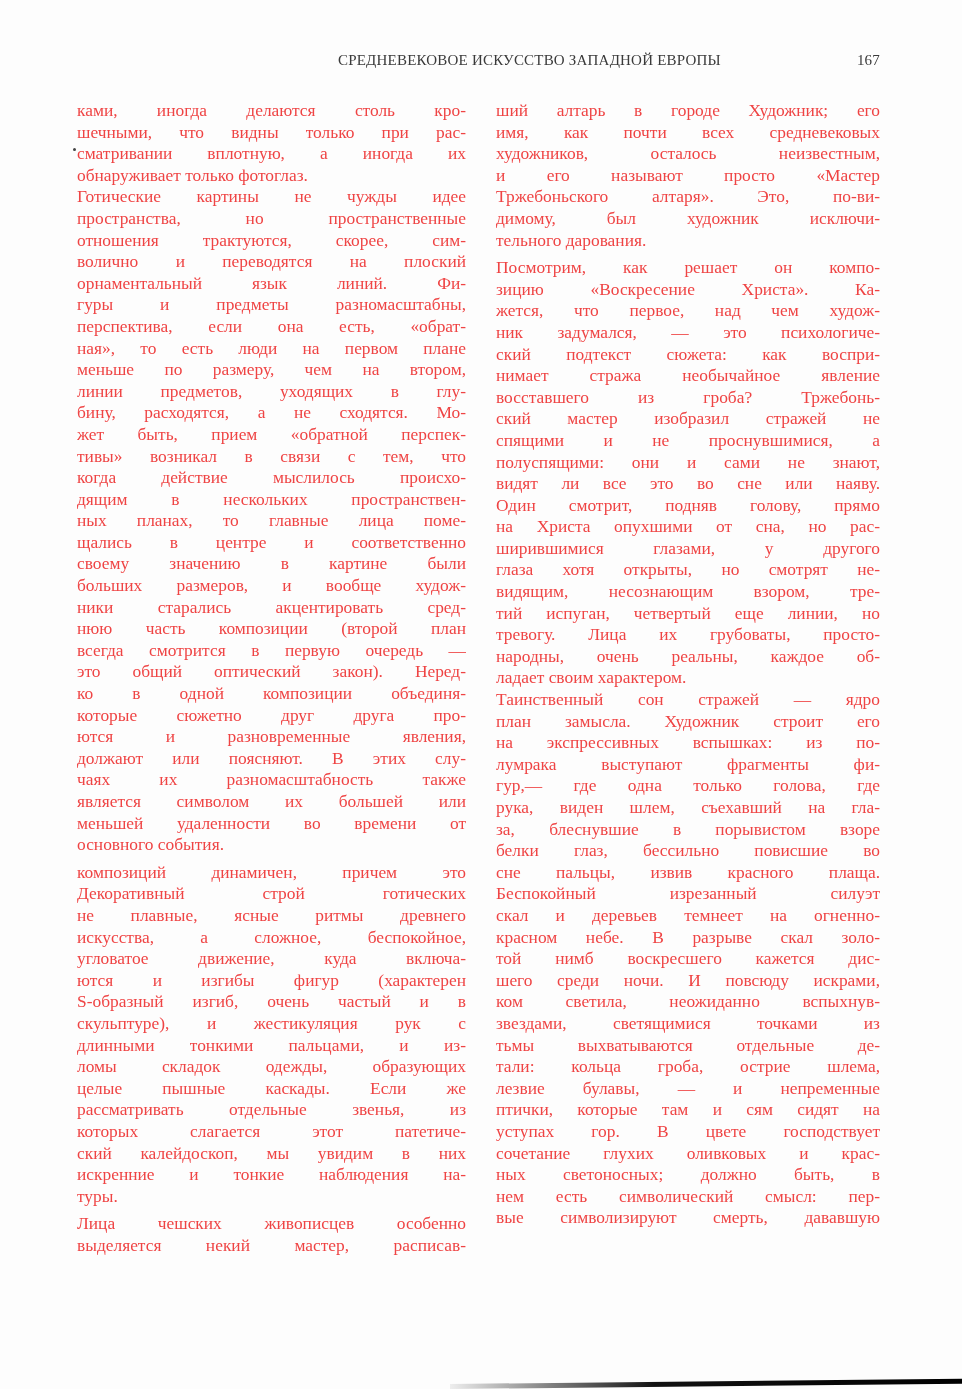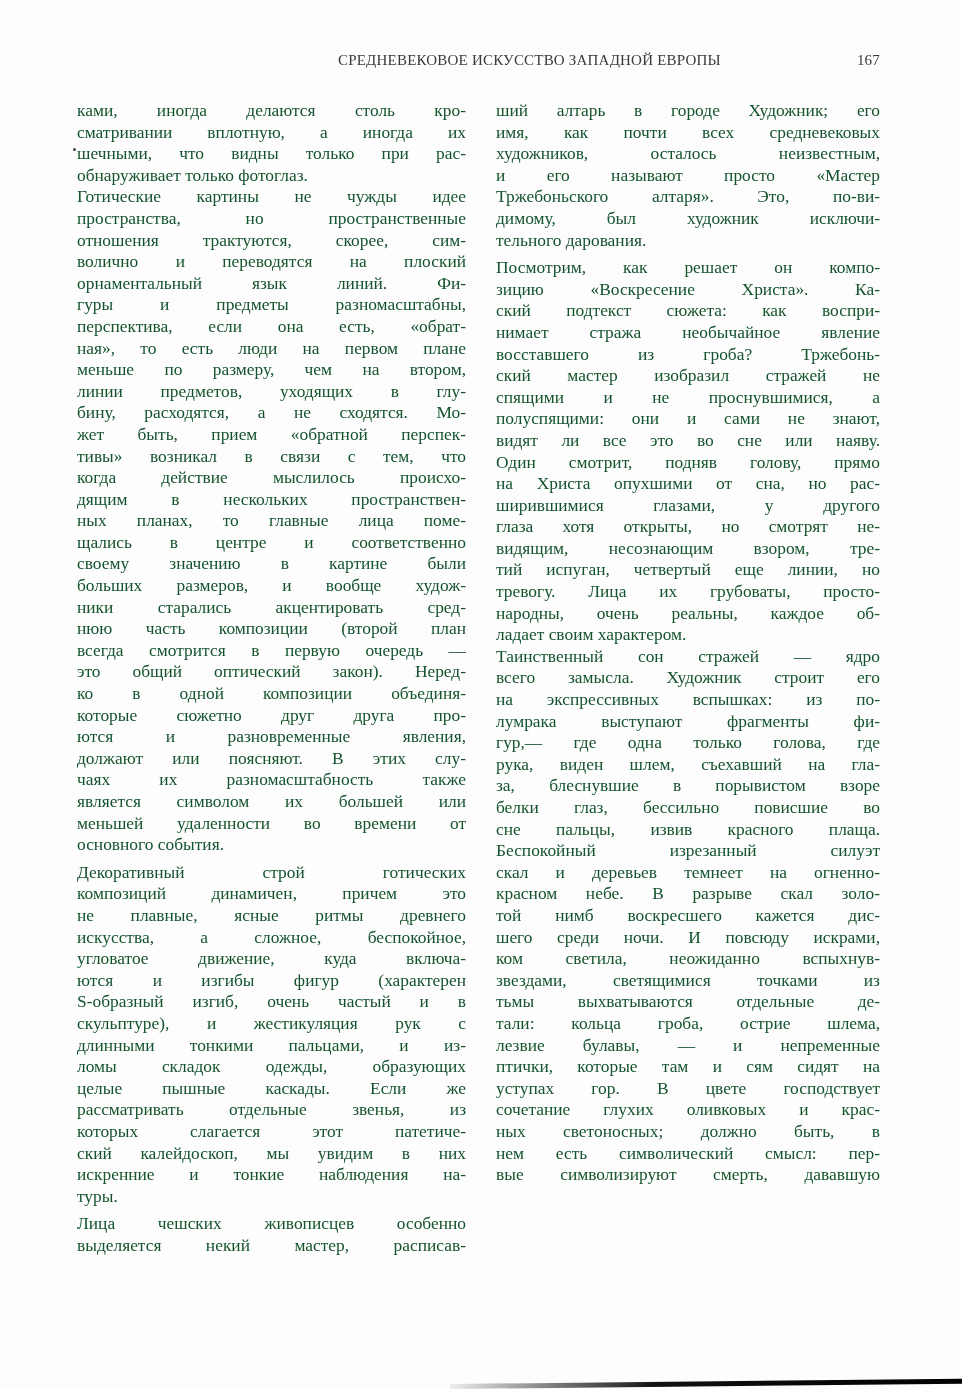--- a/index.html
+++ b/index.html
@@ -7,21 +7,21 @@
   .page { position: absolute; left: 0; top: 0; width: 962px; height: 1389px; background: #fdfdfd; }
   .running-head {
     position: absolute; top: 52px; left: 338px; width: 542px;
     font-family: "Liberation Serif", serif; font-size: 15px; color: #3a3a3a;
     letter-spacing: 0.2px;
   }
   .running-head .title { position: absolute; left: 0; top: 0; white-space: nowrap; }
   .running-head .pageno { position: absolute; right: 0; top: 0; }
   .col {
     position: absolute; top: 100px;
-    font-family: "Liberation Serif", serif; font-size: 17.4px; color: #14532d;
+    font-family: "Liberation Serif", serif; font-size: 17.4px; color: #ef4444;
     line-height: 21.6px;
   }
   .col-left { left: 77px; width: 389px; }
   .col-right { left: 496px; width: 384px; }
   .line {
     display: block; height: 21.6px; white-space: nowrap;
     text-align: justify; text-align-last: justify; overflow: hidden;
   }
   .line.last { text-align-last: left; }
   .gap { display: block; height: 6px; }
@@ -38,22 +38,22 @@
 <div class="page">
   <div class="running-head">
     <span class="title">СРЕДНЕВЕКОВОЕ ИСКУССТВО ЗАПАДНОЙ ЕВРОПЫ</span>
     <span class="pageno">167</span>
   </div>
 
   <span class="mark"></span>
 
   <div class="col col-left" id="col-left">
       <span class="line">ками, иногда делаются столь кро-</span>
+      <span class="line">шечными, что видны только при рас-</span>
       <span class="line">сматривании вплотную, а иногда их</span>
-      <span class="line">шечными, что видны только при рас-</span>
       <span class="line last">обнаруживает только фотоглаз.</span>
       <span class="line">Готические картины не чужды идее</span>
       <span class="line">пространства, но пространственные</span>
       <span class="line">отношения трактуются, скорее, сим-</span>
       <span class="line">волично и переводятся на плоский</span>
       <span class="line">орнаментальный язык линий. Фи-</span>
       <span class="line">гуры и предметы разномасштабны,</span>
       <span class="line">перспектива, если она есть, «обрат-</span>
       <span class="line">ная», то есть люди на первом плане</span>
       <span class="line">меньше по размеру, чем на втором,</span>
@@ -73,22 +73,22 @@
       <span class="line">это общий оптический закон). Неред-</span>
       <span class="line">ко в одной композиции объединя-</span>
       <span class="line">которые сюжетно друг друга про-</span>
       <span class="line">ются и разновременные явления,</span>
       <span class="line">должают или поясняют. В этих слу-</span>
       <span class="line">чаях их разномасштабность также</span>
       <span class="line">является символом их большей или</span>
       <span class="line">меньшей удаленности во времени от</span>
       <span class="line last">основного события.</span>
       <span class="gap"></span>
+      <span class="line">композиций динамичен, причем это</span>
       <span class="line">Декоративный строй готических</span>
-      <span class="line">композиций динамичен, причем это</span>
       <span class="line">не плавные, ясные ритмы древнего</span>
       <span class="line">искусства, а сложное, беспокойное,</span>
       <span class="line">угловатое движение, куда включа-</span>
       <span class="line">ются и изгибы фигур (характерен</span>
       <span class="line">S-образный изгиб, очень частый и в</span>
       <span class="line">скульптуре), и жестикуляция рук с</span>
       <span class="line">длинными тонкими пальцами, и из-</span>
       <span class="line">ломы складок одежды, образующих</span>
       <span class="line">целые пышные каскады. Если же</span>
       <span class="line">рассматривать отдельные звенья, из</span>
@@ -104,38 +104,40 @@
       <span class="line">ший алтарь в городе Художник; его</span>
       <span class="line">имя, как почти всех средневековых</span>
       <span class="line">художников, осталось неизвестным,</span>
       <span class="line">и его называют просто «Мастер</span>
       <span class="line">Тржебоньского алтаря». Это, по-ви-</span>
       <span class="line">димому, был художник исключи-</span>
       <span class="line last">тельного дарования.</span>
       <span class="gap"></span>
       <span class="line">Посмотрим, как решает он компо-</span>
       <span class="line">зицию «Воскресение Христа». Ка-</span>
+      <span class="line">жется, что первое, над чем худож-</span>
+      <span class="line">ник задумался, — это психологиче-</span>
       <span class="line">ский подтекст сюжета: как воспри-</span>
       <span class="line">нимает стража необычайное явление</span>
       <span class="line">восставшего из гроба? Тржебонь-</span>
       <span class="line">ский мастер изобразил стражей не</span>
       <span class="line">спящими и не проснувшимися, а</span>
       <span class="line">полуспящими: они и сами не знают,</span>
       <span class="line">видят ли все это во сне или наяву.</span>
       <span class="line">Один смотрит, подняв голову, прямо</span>
       <span class="line">на Христа опухшими от сна, но рас-</span>
       <span class="line">ширившимися глазами, у другого</span>
       <span class="line">глаза хотя открыты, но смотрят не-</span>
       <span class="line">видящим, несознающим взором, тре-</span>
       <span class="line">тий испуган, четвертый еще линии, но</span>
       <span class="line">тревогу. Лица их грубоваты, просто-</span>
       <span class="line">народны, очень реальны, каждое об-</span>
       <span class="line last">ладает своим характером.</span>
       <span class="line">Таинственный сон стражей — ядро</span>
-      <span class="line">всего замысла. Художник строит его</span>
+      <span class="line">план замысла. Художник строит его</span>
       <span class="line">на экспрессивных вспышках: из по-</span>
       <span class="line">лумрака выступают фрагменты фи-</span>
       <span class="line">гур,— где одна только голова, где</span>
       <span class="line">рука, виден шлем, съехавший на гла-</span>
       <span class="line">за, блеснувшие в порывистом взоре</span>
       <span class="line">белки глаз, бессильно повисшие во</span>
       <span class="line">сне пальцы, извив красного плаща.</span>
       <span class="line">Беспокойный изрезанный силуэт</span>
       <span class="line">скал и деревьев темнеет на огненно-</span>
       <span class="line">красном небе. В разрыве скал золо-</span>

